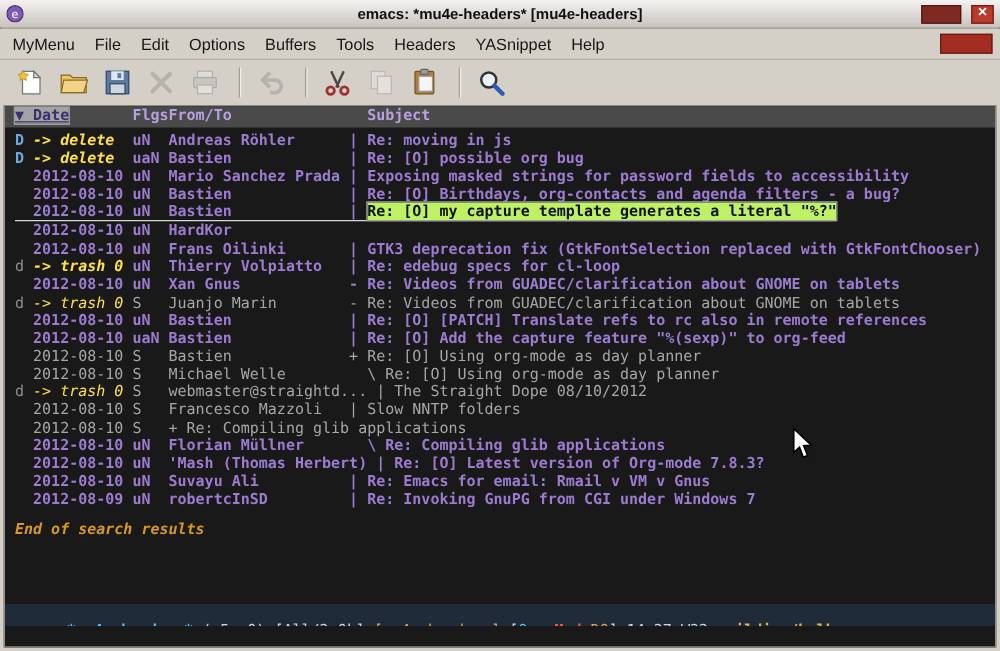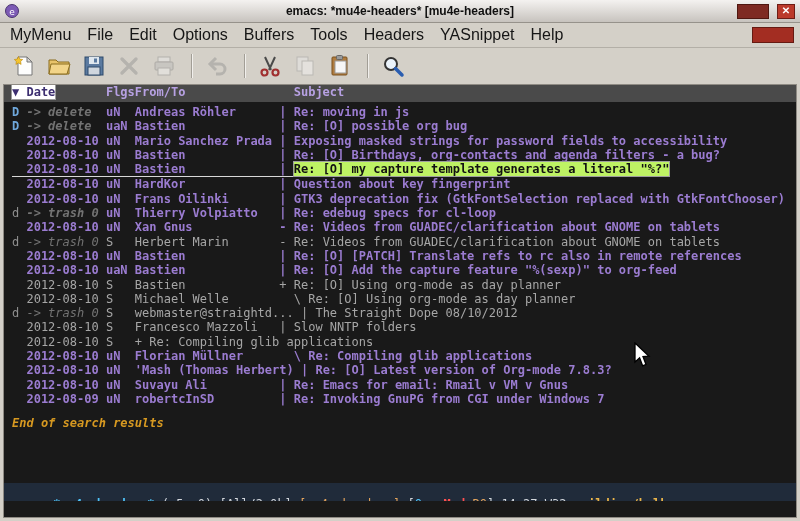--- a/index.html
+++ b/index.html
@@ -13,53 +13,53 @@
     border-bottom:1px solid #96928b;display:flex;align-items:center;position:relative;}
   .title-text{position:absolute;left:0;right:0;text-align:center;
     font-size:12px;font-weight:bold;color:#101010;}
   .win-icon{margin-left:5px;width:14px;height:14px;z-index:2;}
   .win-buttons{margin-left:auto;display:flex;gap:8px;margin-right:5px;z-index:2;}
   .btn-shade{width:30px;height:13px;background:#7e2a22;border:1px solid #4f1710;}
   .btn-close{width:16px;height:13px;background:#bb3a2b;border:1px solid #6e1d15;
     color:#fff;font-size:10px;line-height:12px;text-align:center;font-weight:bold;}
   
   .menubar{height:24px;display:flex;align-items:center;background:#d4d0c8;
-    border-bottom:1px solid #b3afa7;font-size:16px;color:#161616;padding-left:2px;}
+    border-bottom:1px solid #b3afa7;font-size:13px;color:#161616;padding-left:2px;}
   .menu-item{padding:3px 8px;white-space:nowrap;}
   .menu-right-btn{margin-left:auto;margin-right:6px;width:40px;height:14px;
     background:#a32d22;border:1px solid #661a12;}
   
   .toolbar{height:35px;display:flex;align-items:center;background:#d4d0c8;
     border-bottom:1px solid #aaa69e;padding-left:10px;}
   .tb-btn{width:30px;height:30px;border:none;background:transparent;padding:2px;margin-right:5px;}
   .tb-btn svg{width:24px;height:24px;display:block;}
   .tb-btn.disabled{opacity:.42;filter:grayscale(1);}
   .tb-sep{width:0;height:24px;border-left:1px solid #a29e96;border-right:1px solid #f1efec;
     margin:0 10px 0 6px;}
   
   .emacs-wrap{position:absolute;top:82px;left:0;right:0;bottom:0;
     padding:2px 3px 3px;background:#d4d0c8;}
   .emacs-frame{height:100%;display:flex;flex-direction:column;background:#191919;
     border:1px solid #8f8b84;box-sizing:border-box;overflow:hidden;}
   .header-line{height:17px;line-height:17px;flex:0 0 17px;background:#4a4a4a;
     color:#b7a1e3;font:bold 12px "DejaVu Sans Mono",monospace;white-space:pre;
     display:flex;padding-left:8px;}
   .hl-datecol{width:13ch;}
-  .hl-date-box{background:#ffffff;color:#3c2e70;outline:1px solid #9a9a9a;}
+  .hl-date-box{background:#a3a3a3;color:#3c2e70;outline:1px solid #9a9a9a;text-decoration:underline;}
   .hl-flags{width:4ch;}
   .hl-from{width:20ch;}
   .hl-subject{margin-left:2ch;}
   
   .buffer{flex:1 1 auto;padding:3px 0 0 8px;font:12px "DejaVu Sans Mono",monospace;overflow:hidden;}
   .row{display:flex;white-space:pre;height:14.3px;line-height:14.3px;}
   .row.unread{color:#9b7cd1;font-weight:bold;}
   .row.read{color:#a6a6a6;font-weight:normal;}
   .c-prefix{width:2ch;}
   .c-date{width:11ch;}
-  .c-date.pending{color:#737373;font-style:italic;}
+  .c-date.pending{color:#fde047;font-style:italic;}
   .c-flags{width:4ch;}
   .c-from{min-width:20ch;}
   .pD{color:#6fa8dc;}
   .pd{color:#8f8f8f;font-weight:normal;}
   .row.current{width:fit-content;border-bottom:1px solid #d8d8d8;}
   .subj-hl{background:#bef264;color:#121212;outline:1px solid #9e9e9e;}
   .end-marker{color:#d79921;font-style:italic;font-weight:bold;
     height:14.3px;line-height:14.3px;white-space:pre;margin-top:10px;}
   
   .modeline{flex:0 0 18px;height:18px;line-height:18px;background:#202b3a;
@@ -165,25 +165,25 @@
       <span class="hl-from">From/To</span>
       <span class="hl-subject">Subject</span>
     </div>
 
     <div class="buffer" id="rows">
         <div class="row unread"><span class="c-prefix pD">D</span><span class="c-date pending">-&gt; delete</span><span class="c-flags">uN</span><span class="c-from">Andreas Röhler</span><span class="c-subj">| Re: moving in js</span></div>
         <div class="row unread"><span class="c-prefix pD">D</span><span class="c-date pending">-&gt; delete</span><span class="c-flags">uaN</span><span class="c-from">Bastien</span><span class="c-subj">| Re: [O] possible org bug</span></div>
         <div class="row unread"><span class="c-prefix pd"></span><span class="c-date">2012-08-10</span><span class="c-flags">uN</span><span class="c-from">Mario Sanchez Prada</span><span class="c-subj">| Exposing masked strings for password fields to accessibility</span></div>
         <div class="row unread"><span class="c-prefix pd"></span><span class="c-date">2012-08-10</span><span class="c-flags">uN</span><span class="c-from">Bastien</span><span class="c-subj">| Re: [O] Birthdays, org-contacts and agenda filters - a bug?</span></div>
         <div class="row unread current"><span class="c-prefix pd"></span><span class="c-date">2012-08-10</span><span class="c-flags">uN</span><span class="c-from">Bastien</span><span class="c-sep">| </span><span class="subj-hl">Re: [O] my capture template generates a literal "%?"</span></div>
-        <div class="row unread"><span class="c-prefix pd"></span><span class="c-date">2012-08-10</span><span class="c-flags">uN</span><span class="c-from">HardKor</span><span class="c-subj">| Question about key fingerprint</span></div>
+        <div class="row unread"><span class="c-prefix pd"></span><span class="c-date">2012-08-10</span><span class="c-flags">uN</span><span class="c-from">HardKor</span></div>
         <div class="row unread"><span class="c-prefix pd"></span><span class="c-date">2012-08-10</span><span class="c-flags">uN</span><span class="c-from">Frans Oilinki</span><span class="c-subj">| GTK3 deprecation fix (GtkFontSelection replaced with GtkFontChooser)</span></div>
         <div class="row unread"><span class="c-prefix pd">d</span><span class="c-date pending">-&gt; trash 0</span><span class="c-flags">uN</span><span class="c-from">Thierry Volpiatto</span><span class="c-subj">| Re: edebug specs for cl-loop</span></div>
         <div class="row unread"><span class="c-prefix pd"></span><span class="c-date">2012-08-10</span><span class="c-flags">uN</span><span class="c-from">Xan Gnus</span><span class="c-subj">- Re: Videos from GUADEC/clarification about GNOME on tablets</span></div>
-        <div class="row read"><span class="c-prefix pd">d</span><span class="c-date pending">-&gt; trash 0</span><span class="c-flags">S</span><span class="c-from">Herbert Marin</span><span class="c-subj">- Re: Videos from GUADEC/clarification about GNOME on tablets</span></div>
+        <div class="row read"><span class="c-prefix pd">d</span><span class="c-date pending">-&gt; trash 0</span><span class="c-flags">S</span><span class="c-from">Juanjo Marin</span><span class="c-subj">- Re: Videos from GUADEC/clarification about GNOME on tablets</span></div>
         <div class="row unread"><span class="c-prefix pd"></span><span class="c-date">2012-08-10</span><span class="c-flags">uN</span><span class="c-from">Bastien</span><span class="c-subj">| Re: [O] [PATCH] Translate refs to rc also in remote references</span></div>
         <div class="row unread"><span class="c-prefix pd"></span><span class="c-date">2012-08-10</span><span class="c-flags">uaN</span><span class="c-from">Bastien</span><span class="c-subj">| Re: [O] Add the capture feature "%(sexp)" to org-feed</span></div>
         <div class="row read"><span class="c-prefix pd"></span><span class="c-date">2012-08-10</span><span class="c-flags">S</span><span class="c-from">Bastien</span><span class="c-subj">+ Re: [O] Using org-mode as day planner</span></div>
         <div class="row read"><span class="c-prefix pd"></span><span class="c-date">2012-08-10</span><span class="c-flags">S</span><span class="c-from">Michael Welle</span><span class="c-subj">  \ Re: [O] Using org-mode as day planner</span></div>
         <div class="row read"><span class="c-prefix pd">d</span><span class="c-date pending">-&gt; trash 0</span><span class="c-flags">S</span><span class="c-from">webmaster@straightd... </span><span class="c-subj">| The Straight Dope 08/10/2012</span></div>
         <div class="row read"><span class="c-prefix pd"></span><span class="c-date">2012-08-10</span><span class="c-flags">S</span><span class="c-from">Francesco Mazzoli</span><span class="c-subj">| Slow NNTP folders</span></div>
         <div class="row read"><span class="c-prefix pd"></span><span class="c-date">2012-08-10</span><span class="c-flags">S</span><span class="c-subj">+ Re: Compiling glib applications</span></div>
         <div class="row unread"><span class="c-prefix pd"></span><span class="c-date">2012-08-10</span><span class="c-flags">uN</span><span class="c-from">Florian Müllner</span><span class="c-subj">  \ Re: Compiling glib applications</span></div>
         <div class="row unread"><span class="c-prefix pd"></span><span class="c-date">2012-08-10</span><span class="c-flags">uN</span><span class="c-from">'Mash (Thomas Herbert) </span><span class="c-subj">| Re: [O] Latest version of Org-mode 7.8.3?</span></div>
         <div class="row unread"><span class="c-prefix pd"></span><span class="c-date">2012-08-10</span><span class="c-flags">uN</span><span class="c-from">Suvayu Ali</span><span class="c-subj">| Re: Emacs for email: Rmail v VM v Gnus</span></div>

